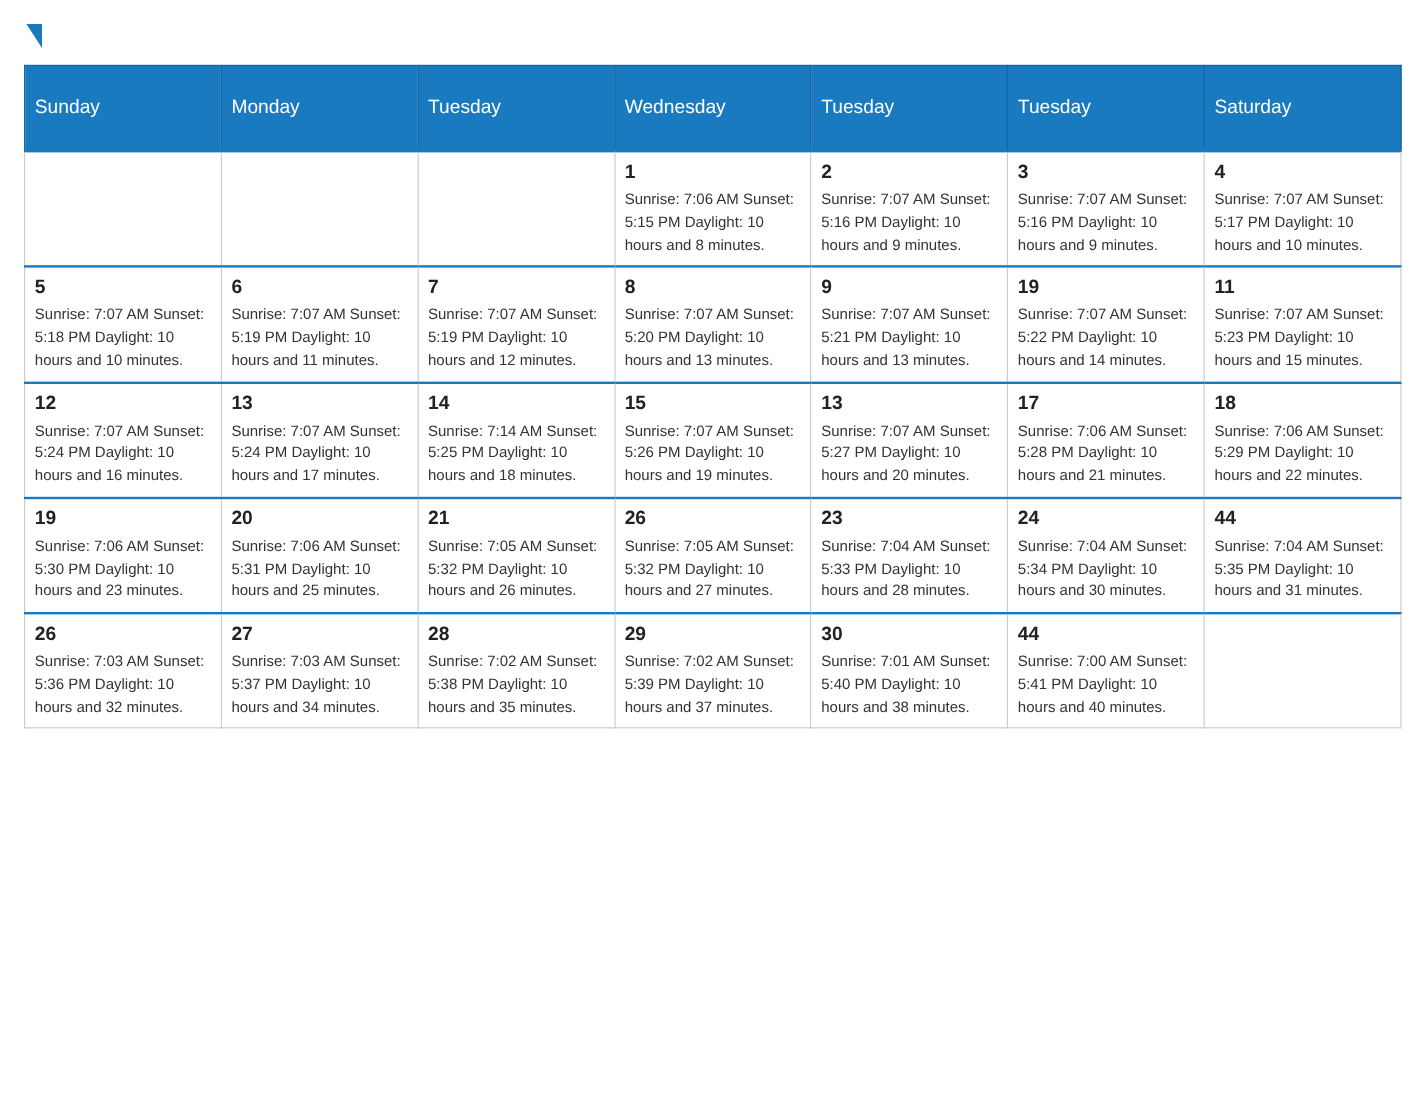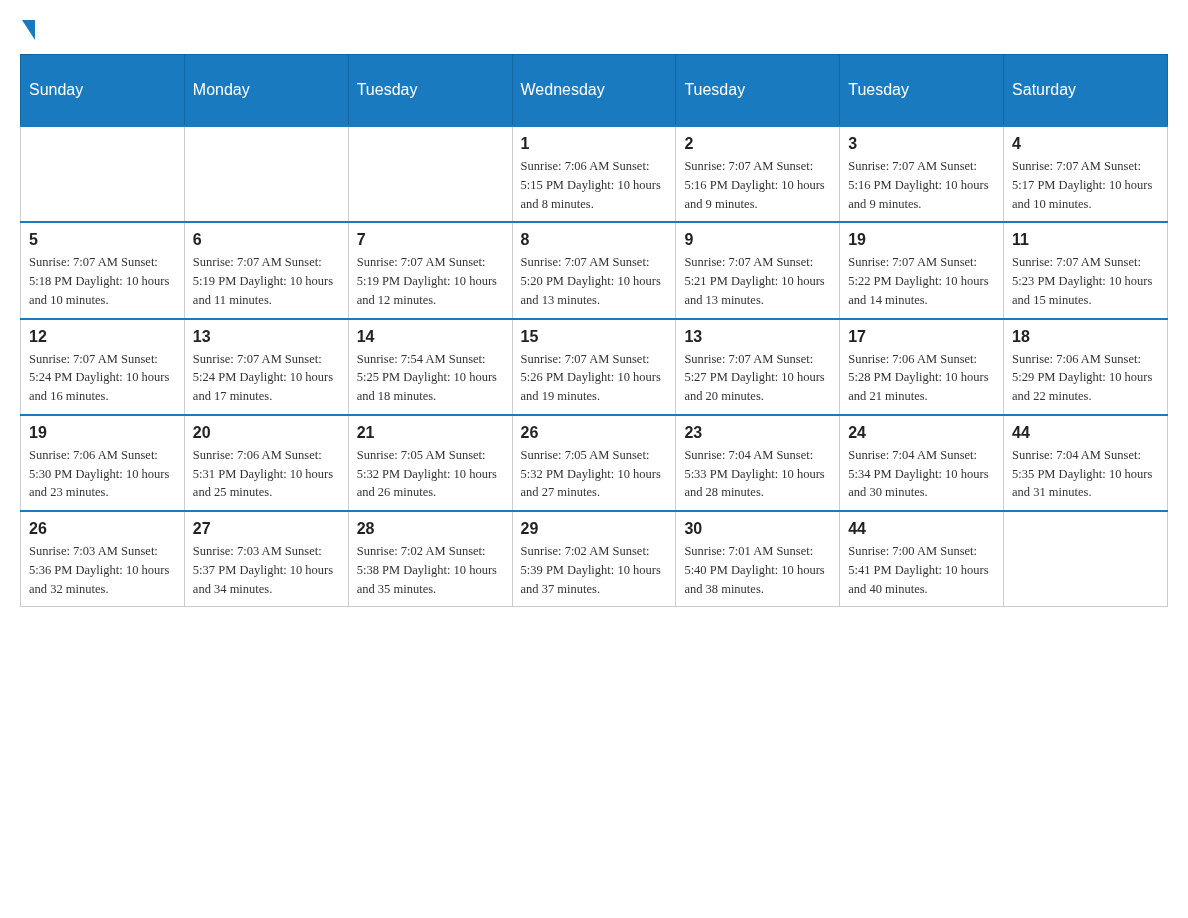--- a/index.html
+++ b/index.html
@@ -63,21 +63,20 @@
       font-size: 16px;
       font-weight: bold;
       color: #222;
       margin-bottom: 4px;
       display: block;
     }
     .day-info {
       font-size: 12.5px;
       color: #333;
       line-height: 1.5;
-      font-family: Liberation Serif, serif;
     }
     
     .logo-row {
       display: flex;
       align-items: center;
       font-size: 30px;
       font-weight: bold;
     }
     .logo-sub {
       font-size: 22px;
@@ -211,21 +210,21 @@
         </td>
         <td>
           <span class="day-num">13</span>
           <div class="day-info">Sunrise: 7:07 AM
 Sunset: 5:24 PM
 Daylight: 10 hours
 and 17 minutes.</div>
         </td>
         <td>
           <span class="day-num">14</span>
-          <div class="day-info">Sunrise: 7:54 AM
+          <div class="day-info">Sunrise: 7:14 AM
 Sunset: 5:25 PM
 Daylight: 10 hours
 and 18 minutes.</div>
         </td>
         <td>
           <span class="day-num">15</span>
           <div class="day-info">Sunrise: 7:07 AM
 Sunset: 5:26 PM
 Daylight: 10 hours
 and 19 minutes.</div>

